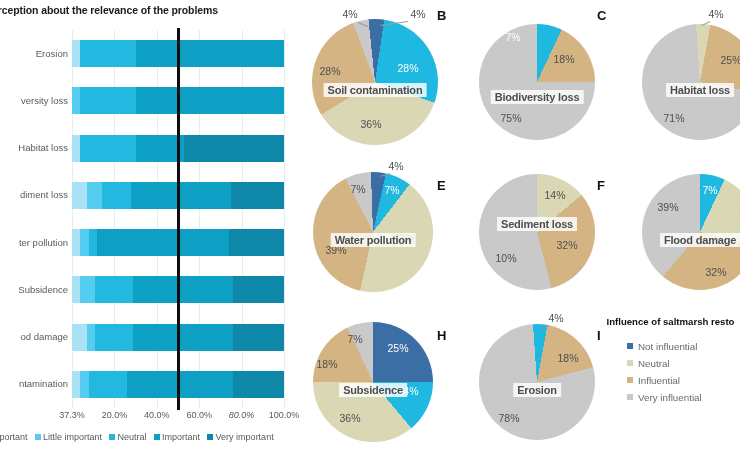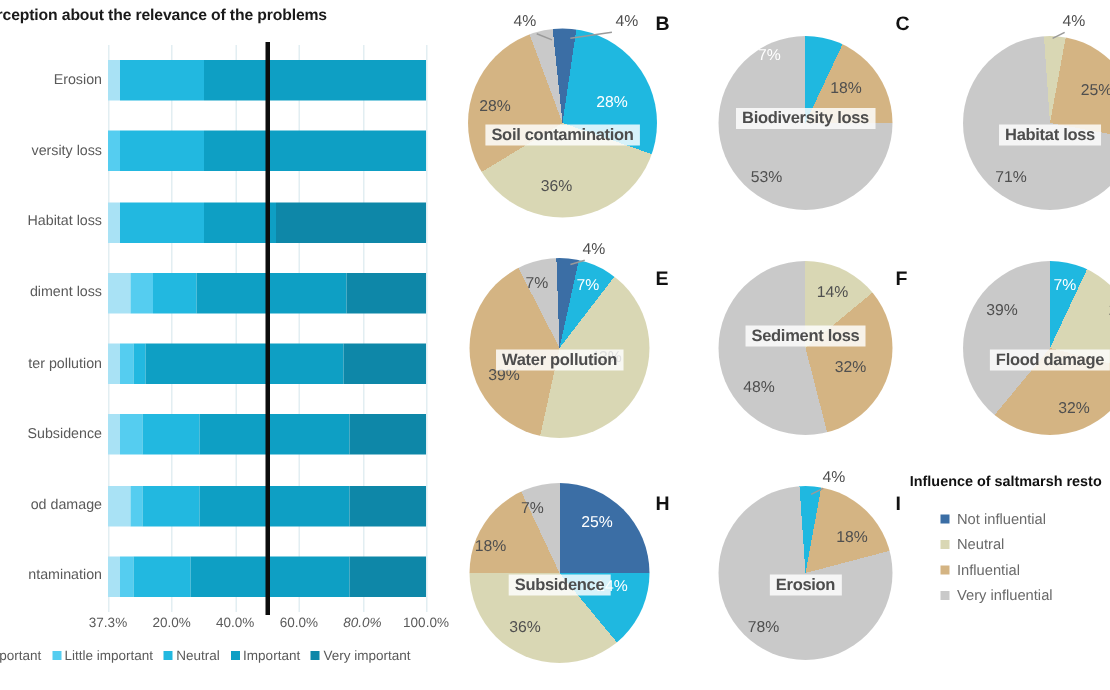--- a/index.html
+++ b/index.html
@@ -197,42 +197,42 @@
       <div class="pct" style="left: 330px; top: 71px;">28%</div>
       <div class="pct" style="left: 418px; top: 14px;">4%</div>
       <div class="leader" style="left: 408px; top: 22px; width: 28.2843px; height: 1px; transform-origin: 0px 0px; transform: rotate(171.87deg);"></div>
       <div class="pct" style="left: 350px; top: 14px;">4%</div>
       <div class="leader" style="left: 358px; top: 22px; width: 10.7703px; height: 1px; transform-origin: 0px 0px; transform: rotate(21.8014deg);"></div>
       <div class="pieLabel" style="left: 375px; top: 90px;">Soil contamination</div>
       <div class="panelLetter" style="left: 437px; top: 8px;">B</div>
       <div class="pie" style="left: 479px; top: 24px; height: 116px; width: 116px; background: conic-gradient(rgb(31, 184, 224) 0deg, rgb(31, 184, 224) 25.2deg, rgb(212, 180, 131) 25.2deg, rgb(212, 180, 131) 90deg, rgb(201, 201, 201) 90deg, rgb(201, 201, 201) 360deg);"></div>
       <div class="pct light" style="left: 513px; top: 37px;">7%</div>
       <div class="pct" style="left: 564px; top: 59px;">18%</div>
-      <div class="pct" style="left: 511px; top: 118px;">53%</div>
-      <div class="pieLabel" style="left: 537px; top: 79px;">Biodiversity loss</div>
+      <div class="pct" style="left: 511px; top: 118px;">75%</div>
+      <div class="pieLabel" style="left: 537px; top: 97px;">Biodiversity loss</div>
       <div class="panelLetter" style="left: 597px; top: 8px;">C</div>
       <div class="pie" style="left: 642px; top: 24px; height: 116px; width: 116px; background: conic-gradient(from -4deg, rgb(217, 215, 180) 0deg, rgb(217, 215, 180) 14.4deg, rgb(212, 180, 131) 14.4deg, rgb(212, 180, 131) 104.4deg, rgb(201, 201, 201) 104.4deg, rgb(201, 201, 201) 360deg);"></div>
       <div class="pct" style="left: 731px; top: 60px;">25%</div>
       <div class="pct" style="left: 674px; top: 118px;">71%</div>
       <div class="pct" style="left: 716px; top: 14px;">4%</div>
       <div class="leader" style="left: 710px; top: 22px; width: 8.94427px; height: 1px; transform-origin: 0px 0px; transform: rotate(153.435deg);"></div>
       <div class="pieLabel" style="left: 700px; top: 90px;">Habitat loss</div>
       <div class="pie" style="left: 313px; top: 172px; height: 120px; width: 120px; background: conic-gradient(from -2deg, rgb(59, 110, 165) 0deg, rgb(59, 110, 165) 14.4deg, rgb(31, 184, 224) 14.4deg, rgb(31, 184, 224) 39.6deg, rgb(217, 215, 180) 39.6deg, rgb(217, 215, 180) 194.4deg, rgb(212, 180, 131) 194.4deg, rgb(212, 180, 131) 334.8deg, rgb(201, 201, 201) 334.8deg, rgb(201, 201, 201) 360deg);"></div>
       <div class="pct light" style="left: 392px; top: 190px;">7%</div>
       <div class="pct" style="left: 404px; top: 238px;">43%</div>
       <div class="pct" style="left: 336px; top: 250px;">39%</div>
       <div class="pct" style="left: 358px; top: 189px;">7%</div>
       <div class="pct" style="left: 396px; top: 166px;">4%</div>
       <div class="leader" style="left: 390px; top: 174px; width: 10.4403px; height: 1px; transform-origin: 0px 0px; transform: rotate(163.301deg);"></div>
       <div class="pieLabel" style="left: 373px; top: 240px;">Water pollution</div>
       <div class="panelLetter" style="left: 437px; top: 178px;">E</div>
       <div class="pie" style="left: 479px; top: 174px; height: 116px; width: 116px; background: conic-gradient(rgb(217, 215, 180) 0deg, rgb(217, 215, 180) 50.4deg, rgb(212, 180, 131) 50.4deg, rgb(212, 180, 131) 165.6deg, rgb(201, 201, 201) 165.6deg, rgb(201, 201, 201) 360deg);"></div>
       <div class="pct" style="left: 555px; top: 195px;">14%</div>
       <div class="pct" style="left: 567px; top: 245px;">32%</div>
-      <div class="pct" style="left: 506px; top: 258px;">48%</div>
+      <div class="pct" style="left: 506px; top: 258px;">10%</div>
       <div class="pieLabel" style="left: 537px; top: 224px;">Sediment loss</div>
       <div class="panelLetter" style="left: 597px; top: 178px;">F</div>
       <div class="pie" style="left: 642px; top: 174px; height: 116px; width: 116px; background: conic-gradient(rgb(31, 184, 224) 0deg, rgb(31, 184, 224) 25.2deg, rgb(217, 215, 180) 25.2deg, rgb(217, 215, 180) 104.4deg, rgb(212, 180, 131) 104.4deg, rgb(212, 180, 131) 219.6deg, rgb(201, 201, 201) 219.6deg, rgb(201, 201, 201) 360deg);"></div>
       <div class="pct light" style="left: 710px; top: 190px;">7%</div>
       <div class="pct" style="left: 745px; top: 207px;">22</div>
       <div class="pct" style="left: 716px; top: 272px;">32%</div>
       <div class="pct" style="left: 668px; top: 207px;">39%</div>
       <div class="pieLabel" style="left: 700px; top: 240px;">Flood damage</div>
       <div class="pie" style="left: 313px; top: 322px; height: 120px; width: 120px; background: conic-gradient(rgb(59, 110, 165) 0deg, rgb(59, 110, 165) 90deg, rgb(31, 184, 224) 90deg, rgb(31, 184, 224) 140.4deg, rgb(217, 215, 180) 140.4deg, rgb(217, 215, 180) 270deg, rgb(212, 180, 131) 270deg, rgb(212, 180, 131) 334.8deg, rgb(201, 201, 201) 334.8deg, rgb(201, 201, 201) 360deg);"></div>
       <div class="pct light" style="left: 398px; top: 348px;">25%</div>

